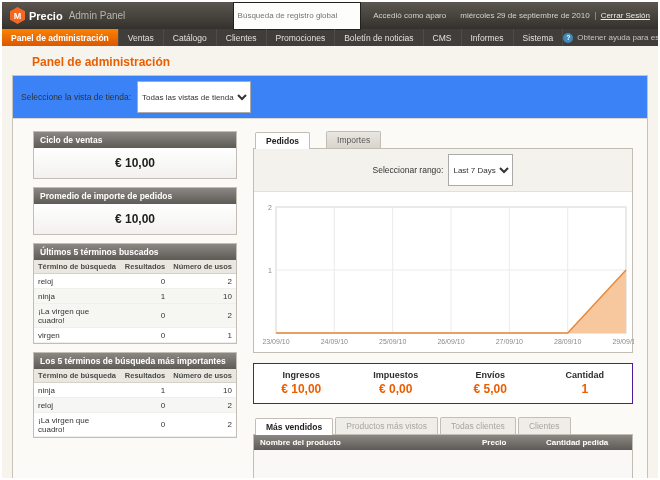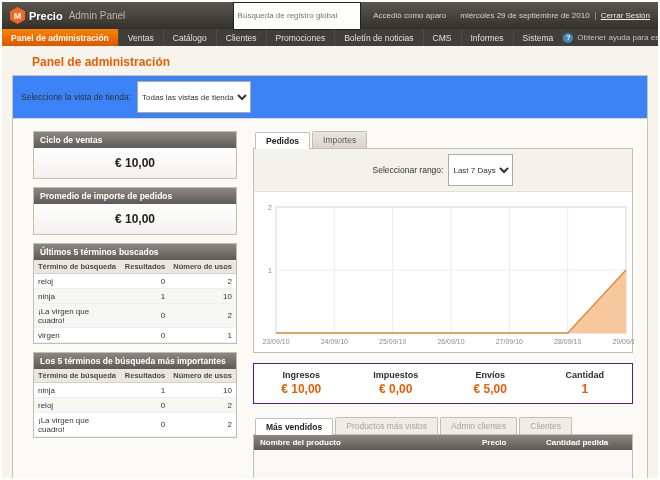--- a/index.html
+++ b/index.html
@@ -42,21 +42,21 @@
   .box-header { background:linear-gradient(#8b8883,#5e5b56); color:#fff; font-weight:bold; font-size:8.5px; padding:3px 6px; }
   .box-value { text-align:center; font-weight:bold; font-size:12px; padding:8px 0; background:linear-gradient(#ffffff,#f2f1ee); color:#1e1e1e; }
   .mini-table { width:100%; border-collapse:collapse; font-size:8px; table-layout:auto; }
   .mini-table th { background:#eae7e0; color:#4a4a4a; font-weight:bold; text-align:left; padding:2px 4px; border-bottom:1px solid #d5d1c9; font-size:7.5px; white-space:nowrap; }
   .mini-table td { padding:2.5px 4px; border-bottom:1px solid #efefec; color:#333; background:#fff; }
   .mini-table tr.alt td { background:#f6f6f3; }
   .mini-table tr { cursor:pointer; }
   .num { text-align:right; }
 
   
-  .tabs-row { display:flex; gap:2px; padding-left:2px; }
+  .tabs-row { display:flex; gap:16px; padding-left:2px; }
   .tab { padding:3px 10px; font-size:8.5px; border:1px solid #c2beb6; border-bottom:none; background:linear-gradient(#e9e6e0,#d9d5cd); color:#5a5a5a; cursor:pointer; border-radius:2px 2px 0 0; white-space:nowrap; }
   .tab.active { background:#ffffff; font-weight:bold; color:#222; position:relative; top:1px; z-index:2; }
   .tab.disabled { color:#a9a59e; background:#efede8; cursor:default; }
   .panel { border:1px solid #c2beb6; background:#ffffff; position:relative; }
   .range-row { display:flex; justify-content:center; align-items:center; gap:5px; padding:5px 8px; background:#f4f2ed; border-bottom:1px solid #e3e0d9; font-size:8.5px; color:#333; }
   .chart-wrap { padding:7px 2px 3px; }
   .chart-wrap svg { display:block; margin:0 auto; }
 
   .stats-box { border:1px solid #4c1d95; background:#fff; display:flex; margin-top:10px; padding:6px 0 7px; }
   .stat { flex:1; text-align:center; }
@@ -256,21 +256,21 @@
           </div>
           <div class="stat">
             <div class="stat-label">Cantidad</div>
             <div class="stat-value">1</div>
           </div>
         </div>
 
         <div class="bottom-tabs">
           <div class="tab active">Más vendidos</div>
           <div class="tab disabled">Productos más vistos</div>
-          <div class="tab disabled">Admin clientes</div>
+          <div class="tab disabled">Todas clientes</div>
           <div class="tab disabled">Clientes</div>
         </div>
 
         <div class="grid">
           <div class="grid-header">
             <div class="col-name">Nombre del producto</div>
             <div class="col-price">Precio</div>
             <div class="col-qty">Cantidad pedida</div>
           </div>
           <div class="grid-body">No se encontraron registros.</div>

